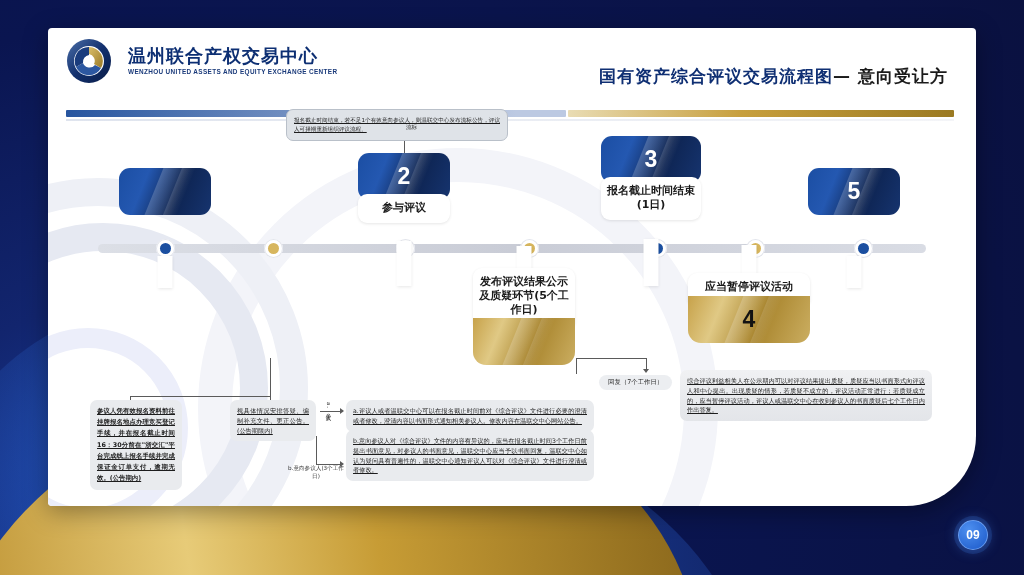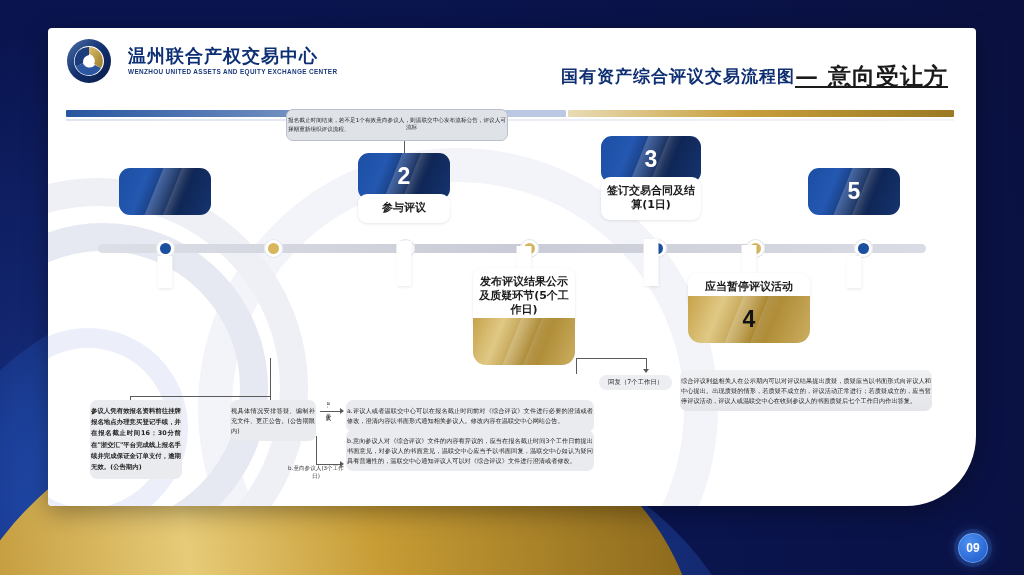--- a/index.html
+++ b/index.html
@@ -58,22 +58,22 @@
             font-family:"DejaVu Sans", sans-serif;}
   .en-name{ font-size:6.4px; font-weight:bold; color:#1a3a7a; letter-spacing:.35px; margin-top:2px;
             font-family:"Liberation Sans", sans-serif;}
   .title-band{
     position:absolute; right:0; top:24px; height:48px; width:600px;
     background:linear-gradient(100deg, rgba(255,255,255,0) 0%, #ffffff 12%, #ffffff 100%);
     display:flex; align-items:center; justify-content:flex-end; padding-right:28px;
   }
   .title-main{ font-size:17px; font-weight:bold; color:#0f2f73; letter-spacing:1px;
                font-family:"DejaVu Sans", sans-serif;}
-  .title-sub{ font-size:23px; font-weight:bold; color:#1b1b1b; letter-spacing:1px;
-              font-family:"DejaVu Serif", serif;text-decoration:underline;}
+  .title-sub{ font-size:17px; font-weight:bold; color:#1b1b1b; letter-spacing:1px;
+              font-family:"DejaVu Serif", serif;}
   
   .rule-blue{ position:absolute; left:18px; top:82px; width:500px; height:7px;
               background:linear-gradient(90deg,#27559f,#bcc9e2 90%); border-radius:1px;}
   .rule-gold{ position:absolute; left:520px; top:82px; right:22px; height:7px;
               background:linear-gradient(90deg,#e9dcb4,#c79f3d 45%,#9b7a22 100%); border-radius:1px;}
   .rule-blue2{position:absolute; left:18px; top:91px; right:22px; height:2px;
               background:linear-gradient(90deg,#dfe4ee,#f4f5f8);}
 
   
   .stage{ position:absolute; inset:0; z-index:5; }
@@ -125,23 +125,23 @@
   }
   
   .node.gold .chip{
     background:linear-gradient(112deg,#c7a24a 0%,#e0c985 26%,#a8842c 58%,#cbae61 100%);
     border-radius:0 0 13px 13px;
   }
   .node.gold .lbl{ margin-top:0; margin-bottom:-6px; border-radius:9px 9px 0 0;}
 
   
   .tbox{
-    position:absolute; background:#e9ebee; border-radius:7px; padding:6px 1px;
+    position:absolute; background:#e9ebee; border-radius:7px; padding:6px 7px;
     font-size:6.2px; line-height:1.58; color:#1d1d1d; z-index:6;
-    font-family:"DejaVu Sans", sans-serif; text-align:justify;
+    font-family:"DejaVu Sans", sans-serif; text-align:justify;text-decoration:underline;
   }
   .tbox.callout{ background:#dfe3e8; border:1px solid #b9c0c9; font-size:5.6px; line-height:1.6;}
   .tbox.bold{ font-weight:bold; font-size:6.4px; line-height:1.75;}
   .tbox.grey{ background:linear-gradient(180deg,#f0f1f3,#e3e5e9); }
   .pill{
     position:absolute; background:#eceef1; border-radius:11px; padding:3px 9px;
     font-size:6.4px; color:#222; z-index:6; font-family:"DejaVu Sans", sans-serif;
     white-space:nowrap;
   }
   .minilabel{
@@ -156,21 +156,21 @@
   
   .ln{ position:absolute; background:#5a5a5a; z-index:5; }
   .ln.v{ width:1px; }
   .ln.h{ height:1px; }
   .arw{ position:absolute; width:0; height:0; z-index:5;}
   .arw.down{ border-left:3px solid transparent; border-right:3px solid transparent; border-top:4px solid #5a5a5a;}
   .arw.right{ border-top:3px solid transparent; border-bottom:3px solid transparent; border-left:4px solid #5a5a5a;}
 
   
   .page-badge{
-    position:absolute; right:36px; bottom:12px; width:30px; height:30px; border-radius:50%;
+    position:absolute; right:36px; bottom:25px; width:30px; height:30px; border-radius:50%;
     background:radial-gradient(circle at 35% 30%, #4d8ff0, #1b58c8);
     border:1px solid rgba(130,180,255,.7);
     color:#fff; font-size:12px; font-weight:bold;
     display:flex; align-items:center; justify-content:center; z-index:9;
     font-family:"Liberation Sans", sans-serif;
     box-shadow:0 0 0 4px rgba(60,120,220,.22), 0 0 14px rgba(70,140,255,.45);
   }
 </style>
 </head>
 <body>
@@ -263,21 +263,21 @@
         <span class="num">2</span>
       </div>
       <div class="lbl">参与评议</div>
       <div class="stem" style="top:88px; height:45px;"></div>
     </div>
 
     <div class="node blue" style="left:553px; top:108px; width:100px;">
       <div class="chip">
         <span class="num">3</span>
       </div>
-      <div class="lbl">签订交易合同及结算(1日)</div>
+      <div class="lbl">报名截止时间结束(1日)</div>
       <div class="stem" style="top:103px; height:47px;"></div>
     </div>
 
     <div class="node blue" style="left:760px; top:140px;">
       <div class="chip">
         <span class="num">5</span>
       </div>
       <div class="stem" style="top:88px; height:32px;"></div>
     </div>
 

